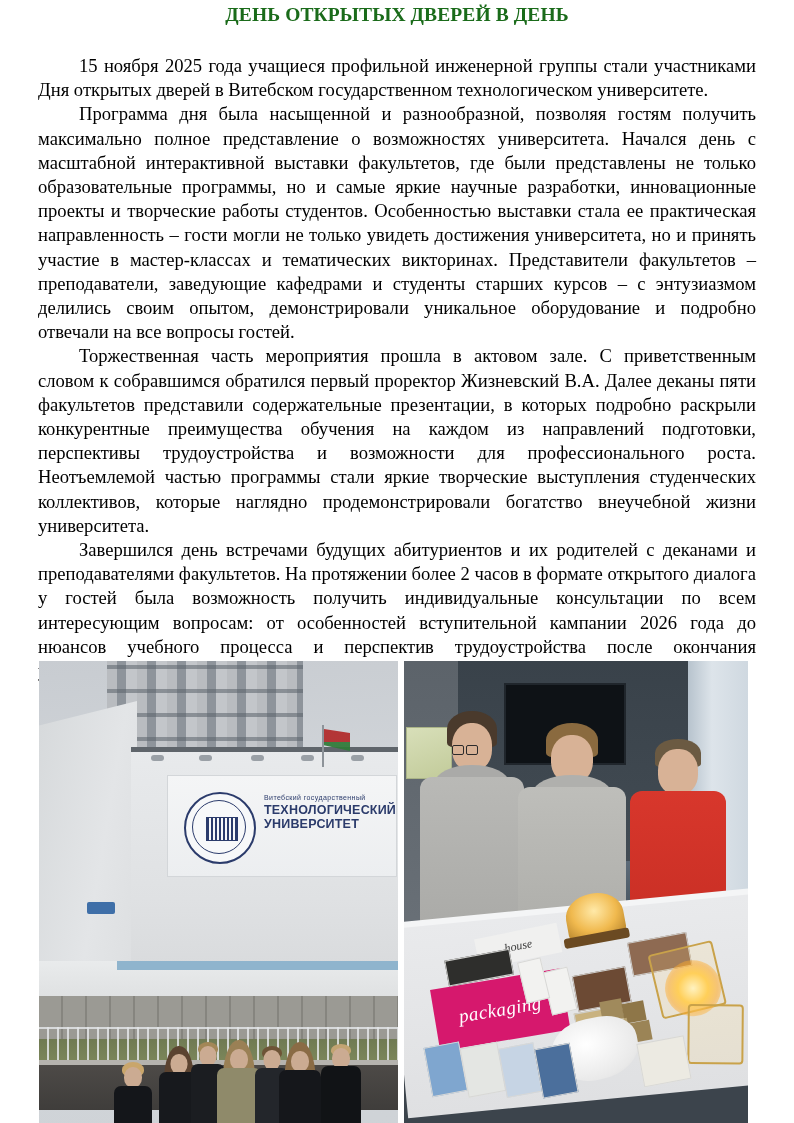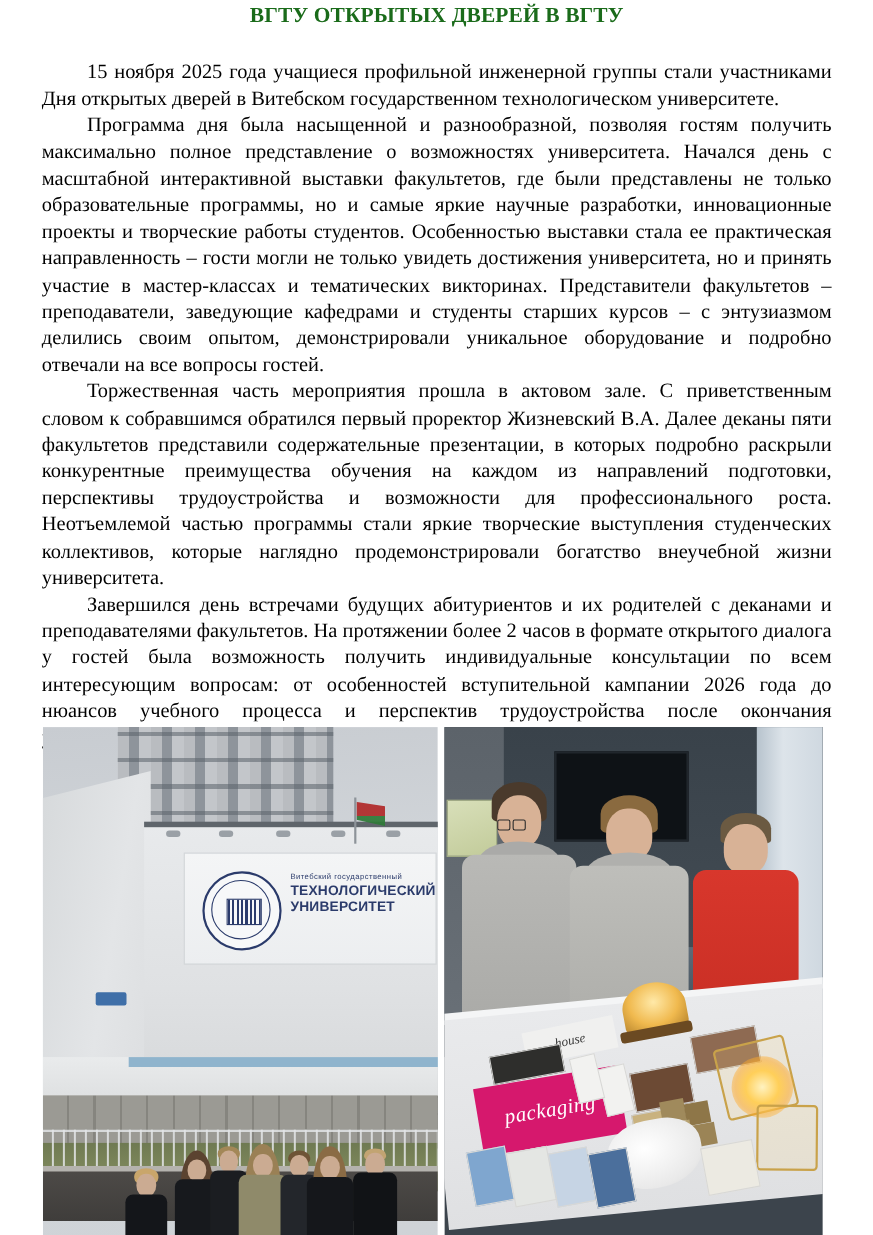--- a/index.html
+++ b/index.html
@@ -292,21 +292,21 @@
     border-radius: 45% 40% 50% 46%;
     transform: rotate(-5deg);
   }
   .photo-thumb { position:absolute; border:1px solid #cfcfcd; }
 </style>
 </head>
 <body>
 
 <div class="page">
 
-  <div class="doc-title">ВГТУ ОТКРЫТЫХ ДВЕРЕЙ В ВГТУ</div>
+  <div class="doc-title">ДЕНЬ ОТКРЫТЫХ ДВЕРЕЙ В ДЕНЬ</div>
 
   <div class="body-text">
     <p>15 ноября 2025 года учащиеся профильной инженерной группы стали участниками Дня открытых дверей в Витебском государственном технологическом университете.</p>
     <p>Программа дня была насыщенной и разнообразной, позволяя гостям получить максимально полное представление о возможностях университета. Начался день с масштабной интерактивной выставки факультетов, где были представлены не только образовательные программы, но и самые яркие научные разработки, инновационные проекты и творческие работы студентов. Особенностью выставки стала ее практическая направленность – гости могли не только увидеть достижения университета, но и принять участие в мастер-классах и тематических викторинах. Представители факультетов – преподаватели, заведующие кафедрами и студенты старших курсов – с энтузиазмом делились своим опытом, демонстрировали уникальное оборудование и подробно отвечали на все вопросы гостей.</p>
     <p>Торжественная часть мероприятия прошла в актовом зале. С приветственным словом к собравшимся обратился первый проректор Жизневский В.А.  Далее деканы пяти факультетов представили содержательные презентации, в которых подробно раскрыли конкурентные преимущества обучения на каждом из направлений подготовки, перспективы трудоустройства и возможности для профессионального роста. Неотъемлемой частью программы стали яркие творческие выступления студенческих коллективов, которые наглядно продемонстрировали богатство внеучебной жизни университета.</p>
     <p>Завершился день встречами будущих абитуриентов и их родителей с деканами и преподавателями факультетов. На протяжении более 2 часов в формате открытого диалога у гостей была возможность получить индивидуальные консультации по всем интересующим вопросам: от особенностей вступительной кампании 2026 года до нюансов учебного процесса и перспектив трудоустройства после окончания университета.</p>
   </div>
 
   <div class="photos">
 

